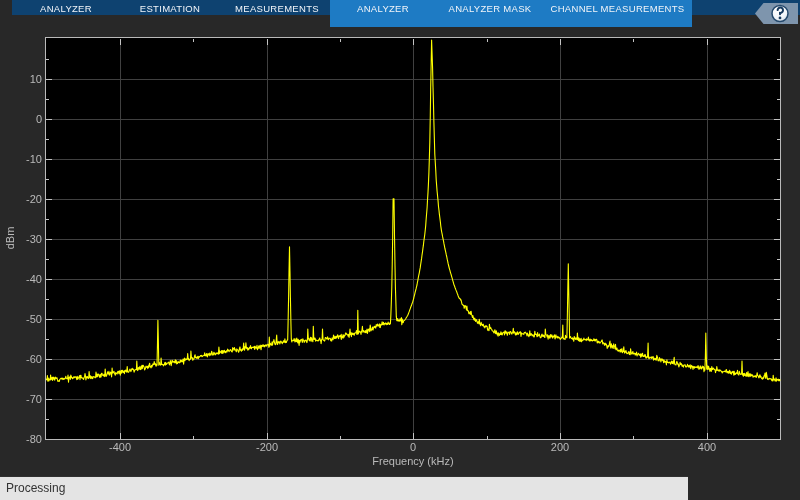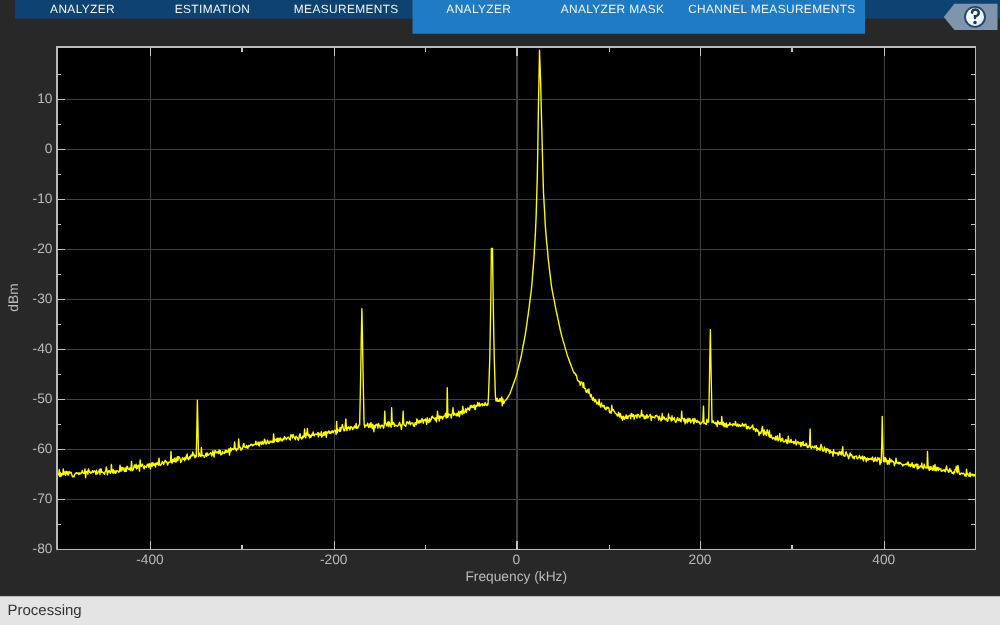--- a/index.html
+++ b/index.html
@@ -1,17 +1,17 @@
 <!DOCTYPE html>
 <html><head><meta charset="utf-8"><style>
 *{margin:0;padding:0;box-sizing:border-box}
 html,body{width:800px;height:500px;overflow:hidden;background:#282828;font-family:"Liberation Sans",sans-serif;-webkit-font-smoothing:antialiased}
 #bar{position:absolute;left:12px;top:0;width:800px;height:15px;background:#0e4270;color:#f2f5f9;font-size:9.5px;letter-spacing:0.3px}
 #lite{position:absolute;left:318px;top:0;width:362px;height:27px;background:#1e7bc4}
-#status{position:absolute;left:0;top:476px;width:800px;height:24px;background:#e4e4e4;border-top:1px solid #303030;color:#333333;font-size:12px;line-height:23px}
+#status{position:absolute;left:0;top:476px;width:688px;height:24px;background:#e4e4e4;border-top:1px solid #303030;color:#333333;font-size:12px;line-height:23px}
 </style></head>
 <body>
 <svg width="800" height="500" viewBox="0 0 800 500" style="position:absolute;left:0;top:0;transform:translateZ(0)">
 <rect x="46" y="38" width="734" height="401" fill="#000000"></rect>
 <g stroke="#404040" stroke-width="1" shape-rendering="crispEdges">
       <line x1="120.5" y1="38.5" x2="120.5" y2="439.5"></line>
       <line x1="267.5" y1="38.5" x2="267.5" y2="439.5"></line>
       <line x1="413.5" y1="38.5" x2="413.5" y2="439.5"></line>
       <line x1="560.5" y1="38.5" x2="560.5" y2="439.5"></line>
       <line x1="707.5" y1="38.5" x2="707.5" y2="439.5"></line>

